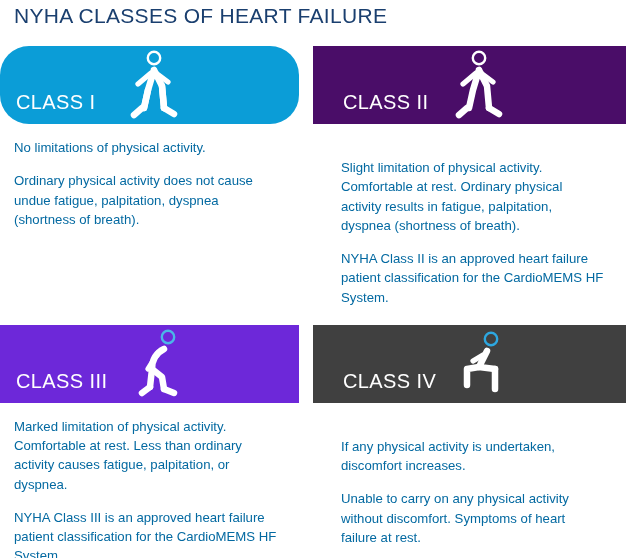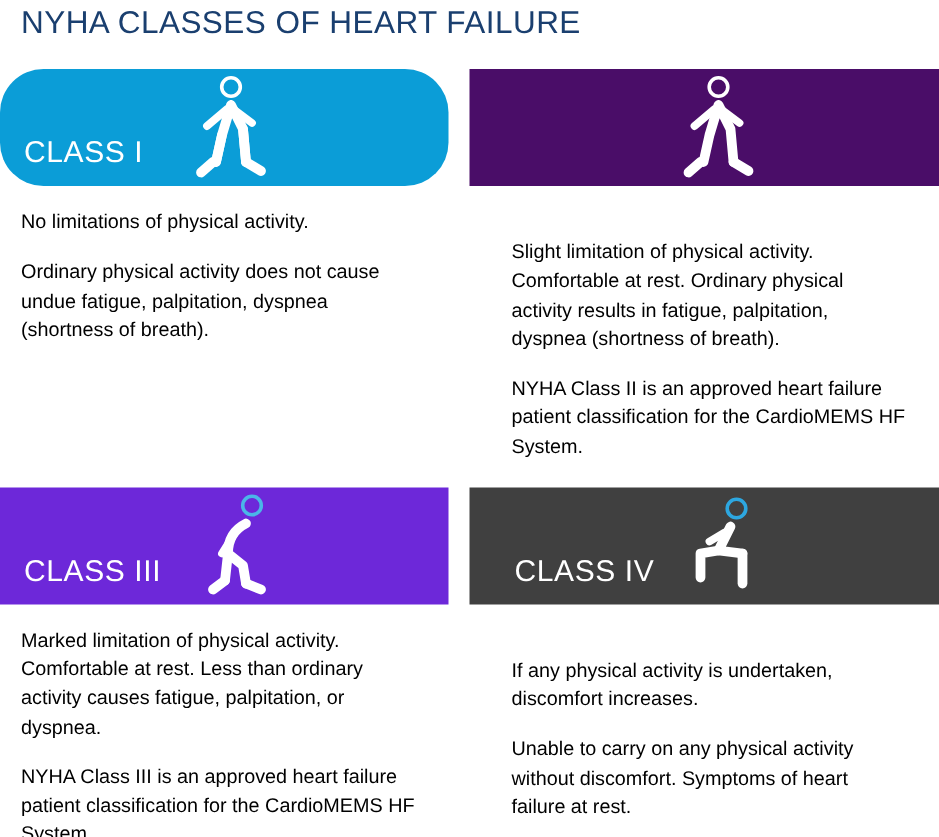--- a/index.html
+++ b/index.html
@@ -85,21 +85,21 @@
   }
   .cell.right .body-text {
     padding-left: 28px;
     padding-right: 22px;
     margin-top: 20px;
   }
   .body-text p {
     margin: 0 0 14px 0;
     font-size: 13.2px;
     line-height: 1.46;
-    color: #000000;
+    color: #0369a1;
   }
   .row2 .banner { margin-top: 4px; }
   .c1 .banner-inner { background: #0b9dd7; border-radius: 29px; }
   .c2 .banner-inner { background: #4a0d68; }
   .c3 .banner-inner { background: #6d28d9; }
   .c4 .banner-inner { background: #404040; }
   svg { display: block; overflow: visible; }
 </style>
 </head>
 <body>
@@ -129,20 +129,21 @@
       </div>
       <div class="body-text">
         <p>No limitations of physical activity.</p>
         <p>Ordinary physical activity does not cause undue fatigue, palpitation, dyspnea (shortness of breath).</p>
       </div>
     </div>
 
     <div class="cell right c2">
       <div class="banner">
         <div class="banner-inner">
+          <div class="banner-label">CLASS II</div>
           <div class="icon-wrap">
             <svg width="80" height="78" viewBox="0 0 80 78">
               <circle cx="36" cy="12" r="6.2" fill="none" stroke="#ffffff" stroke-width="2.4"></circle>
               <path d="M36 24 L30 44 L26 62 M36 24 L44 40 L46 62" fill="none" stroke="#ffffff" stroke-width="6.5" stroke-linecap="round" stroke-linejoin="round"></path>
               <path d="M24 62 L16 69 M46 62 L56 68" fill="none" stroke="#ffffff" stroke-width="6.5" stroke-linecap="round"></path>
               <path d="M33 27 L20 38" fill="none" stroke="#ffffff" stroke-width="5.2" stroke-linecap="round"></path>
               <path d="M38 27 L50 36" fill="none" stroke="#ffffff" stroke-width="5.2" stroke-linecap="round"></path>
             </svg>
           </div>
         </div>

